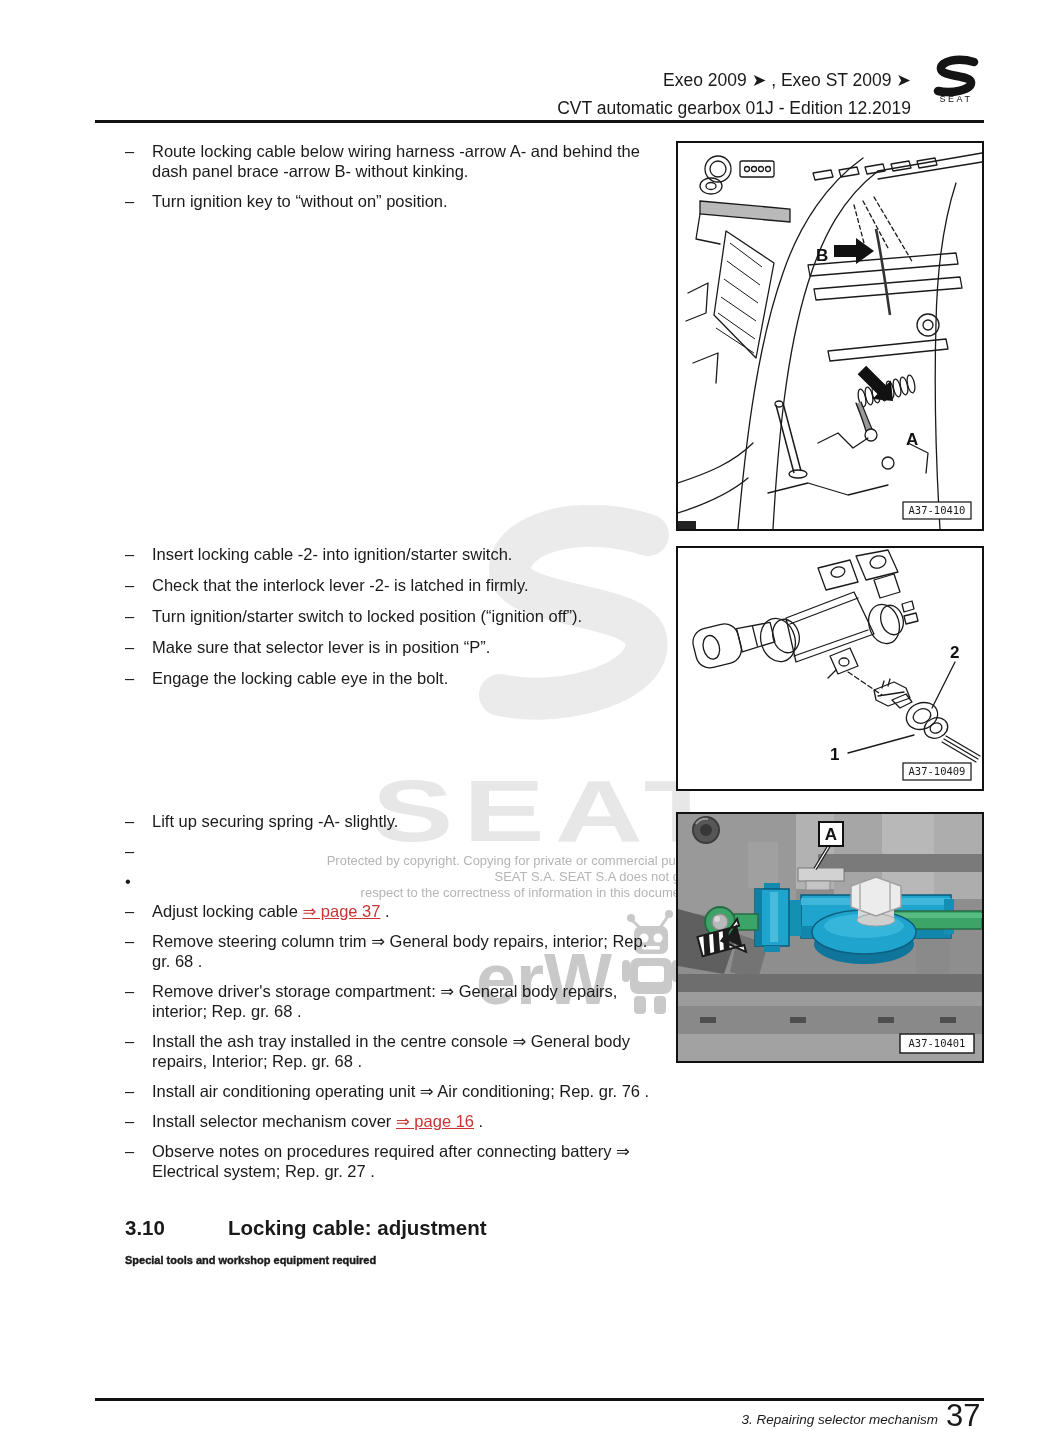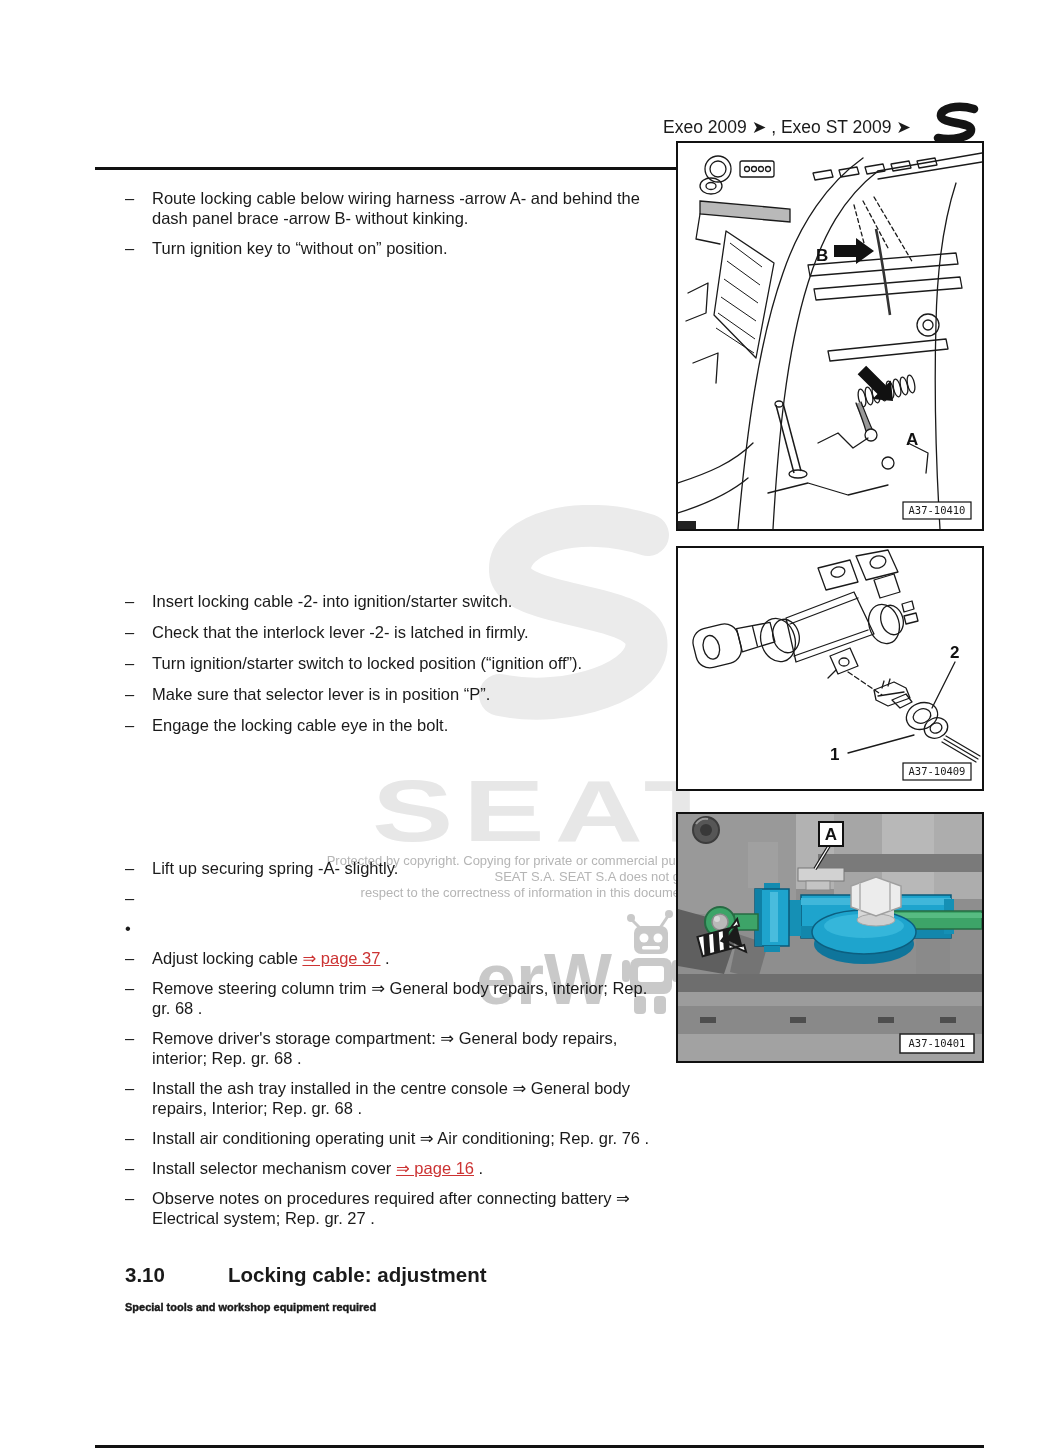--- a/index.html
+++ b/index.html
@@ -9,21 +9,21 @@
   .wm{position:absolute;z-index:0;pointer-events:none;}
   .wm-s-logo{left:470px;top:505px;}
   .wm-word{left:372px;top:760px;font-size:122px;font-weight:bold;color:#e7e7e7;
            letter-spacing:10px;transform:scaleY(0.72);transform-origin:top left;white-space:nowrap;}
   .wm-erw{left:476px;top:938px;font-size:72px;font-weight:bold;color:#c9c9c9;white-space:nowrap;text-align:center;}
   .wm-copy{font-size:13px;color:#b5b5b5;white-space:nowrap;}
   .wm-c1{right:378px;top:853px;}
   .wm-c2{right:378px;top:869px;}
   .wm-c3{right:378px;top:885px;}
   
-  .content{position:absolute;inset:0;z-index:2;margin-top:47px;}
+  .content{position:absolute;inset:0;z-index:2;}
   .header-text{position:absolute;top:66px;right:147px;text-align:right;font-size:17.5px;line-height:28px;}
   .brand-logo{position:absolute;top:54px;left:930px;width:52px;height:50px;}
   .rule{position:absolute;left:95px;width:889px;height:2.5px;background:#111;}
   .rule-top{top:120px;}
   .rule-bottom{top:1398px;}
   .steps{position:absolute;font-size:16.5px;line-height:20px;}
   #block1{left:125px;top:141px;width:516px;}
   #block2{left:125px;top:544px;width:548px;}
   #block3{left:125px;top:811px;width:540px;}
   .step{display:flex;}
@@ -75,20 +75,21 @@
     <rect x="34" y="88" width="12" height="18" rx="4" fill="#c9c9c9"></rect>
   </svg>
   <div class="wm wm-copy wm-c1">Protected by copyright. Copying for private or commercial pur</div>
   <div class="wm wm-copy wm-c2">SEAT S.A. SEAT S.A does not g</div>
   <div class="wm wm-copy wm-c3">respect to the correctness of information in this docume</div>
 
   <div class="content">
 
     <div class="header-text">
       <div>Exeo 2009 ➤ , Exeo ST 2009 ➤</div>
+      <div>CVT automatic gearbox 01J - Edition 12.2019</div>
     </div>
 
     <svg class="brand-logo" viewBox="0 0 52 50">
       <path d="M44,8 C28,3 10,7 11,15 C12,23 40,21 41,28 C42,36 22,40 8,37" fill="none" stroke="#141414" stroke-width="8.5" stroke-linecap="round"></path>
       <text x="26" y="48" text-anchor="middle" font-size="9" letter-spacing="2.5" font-family="Liberation Sans,sans-serif" fill="#141414">SEAT</text>
     </svg>
 
     <div class="rule rule-top"></div>
 
     <div class="steps" id="block1">

